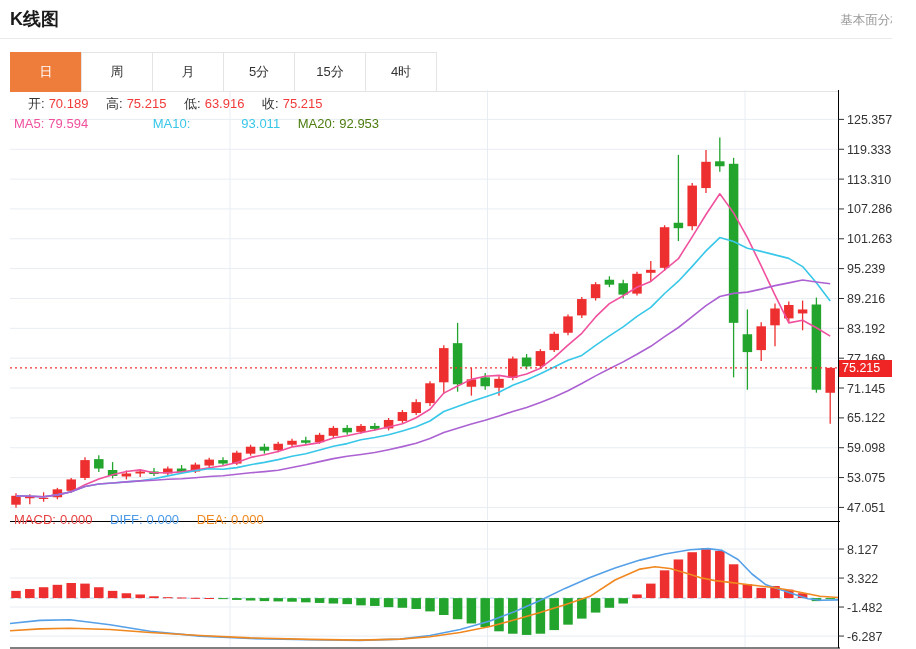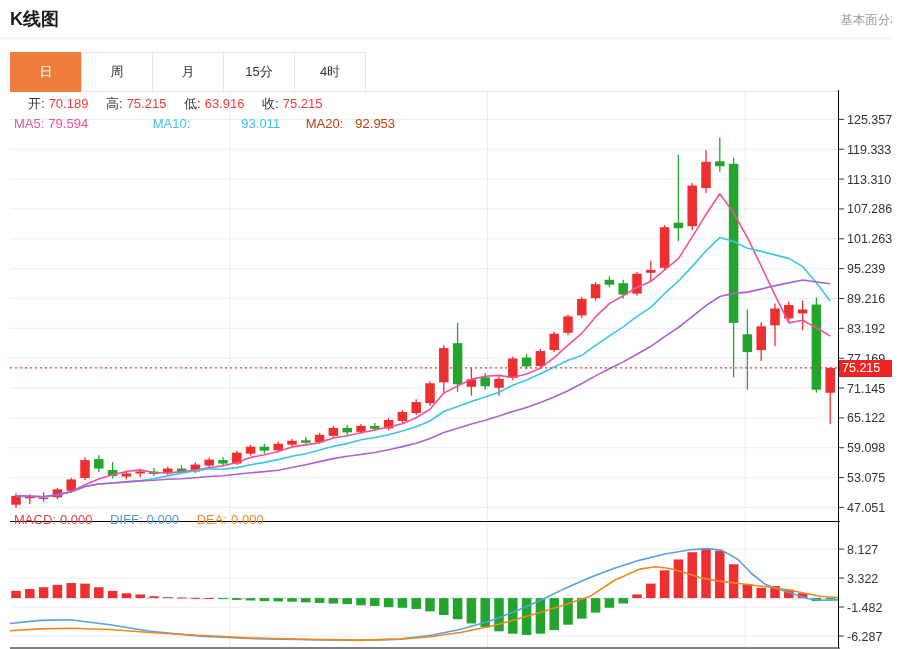--- a/index.html
+++ b/index.html
@@ -15,21 +15,21 @@
   .tab.active{background:#ee7d3b;border-color:#ee7d3b;color:#fff;}
   .tabbar-line{position:absolute;left:10px;top:91px;width:828px;height:1px;background:#e4e4e4;z-index:1;}
   #chart-svg{position:absolute;left:0;top:0;z-index:2;}
   .inforow{position:absolute;z-index:4;font-size:13px;white-space:nowrap;}
   .inforow span{margin-right:4px;}
   .inforow .gap{margin-right:14px;}
   .lbl{color:#333;}
   .val-red{color:#f13a3a;}
   .ma5{color:#f0519e;text-align:right;}
   .ma10{color:#38c7e8;padding-left:47px;}
-  .ma20{color:#c2410c;margin-left:8px;}
+  .ma20{color:#4d7c0f;}
   .macd-v{color:#e84040;}
   .diff-v{color:#4b9bea;}
   .dea-v{color:#f0881f;}
   .price-tag{position:absolute;left:839px;top:360px;width:67px;height:17px;background:#ef2525;
              color:#fff;font-size:12.5px;line-height:17px;padding-left:3px;z-index:5;}
 </style>
 </head>
 <body>
 
 <div class="page">
@@ -37,20 +37,21 @@
   <div class="header">
     <span class="title">K线图</span>
     <a class="link">基本面分析&gt;</a>
   </div>
 
   <div class="tabbar-line"></div>
   <div class="tabbar" id="tabbar">
       <div class="tab active">日</div>
       <div class="tab">周</div>
       <div class="tab">月</div>
+      <div class="tab">5分</div>
       <div class="tab">15分</div>
       <div class="tab">4时</div>
     </div>
 
   <svg id="chart-svg" width="916" height="649" viewBox="0 0 916 649">
       <g>
         <line x1="10" y1="119.4" x2="838" y2="119.4" stroke="#e8edf3" stroke-width="1"></line>
         <line x1="10" y1="149.25" x2="838" y2="149.25" stroke="#e8edf3" stroke-width="1"></line>
         <line x1="10" y1="179.0950448207171" x2="838" y2="179.0950448207171" stroke="#e8edf3" stroke-width="1"></line>
         <line x1="10" y1="208.9450448207171" x2="838" y2="208.9450448207171" stroke="#e8edf3" stroke-width="1"></line>

